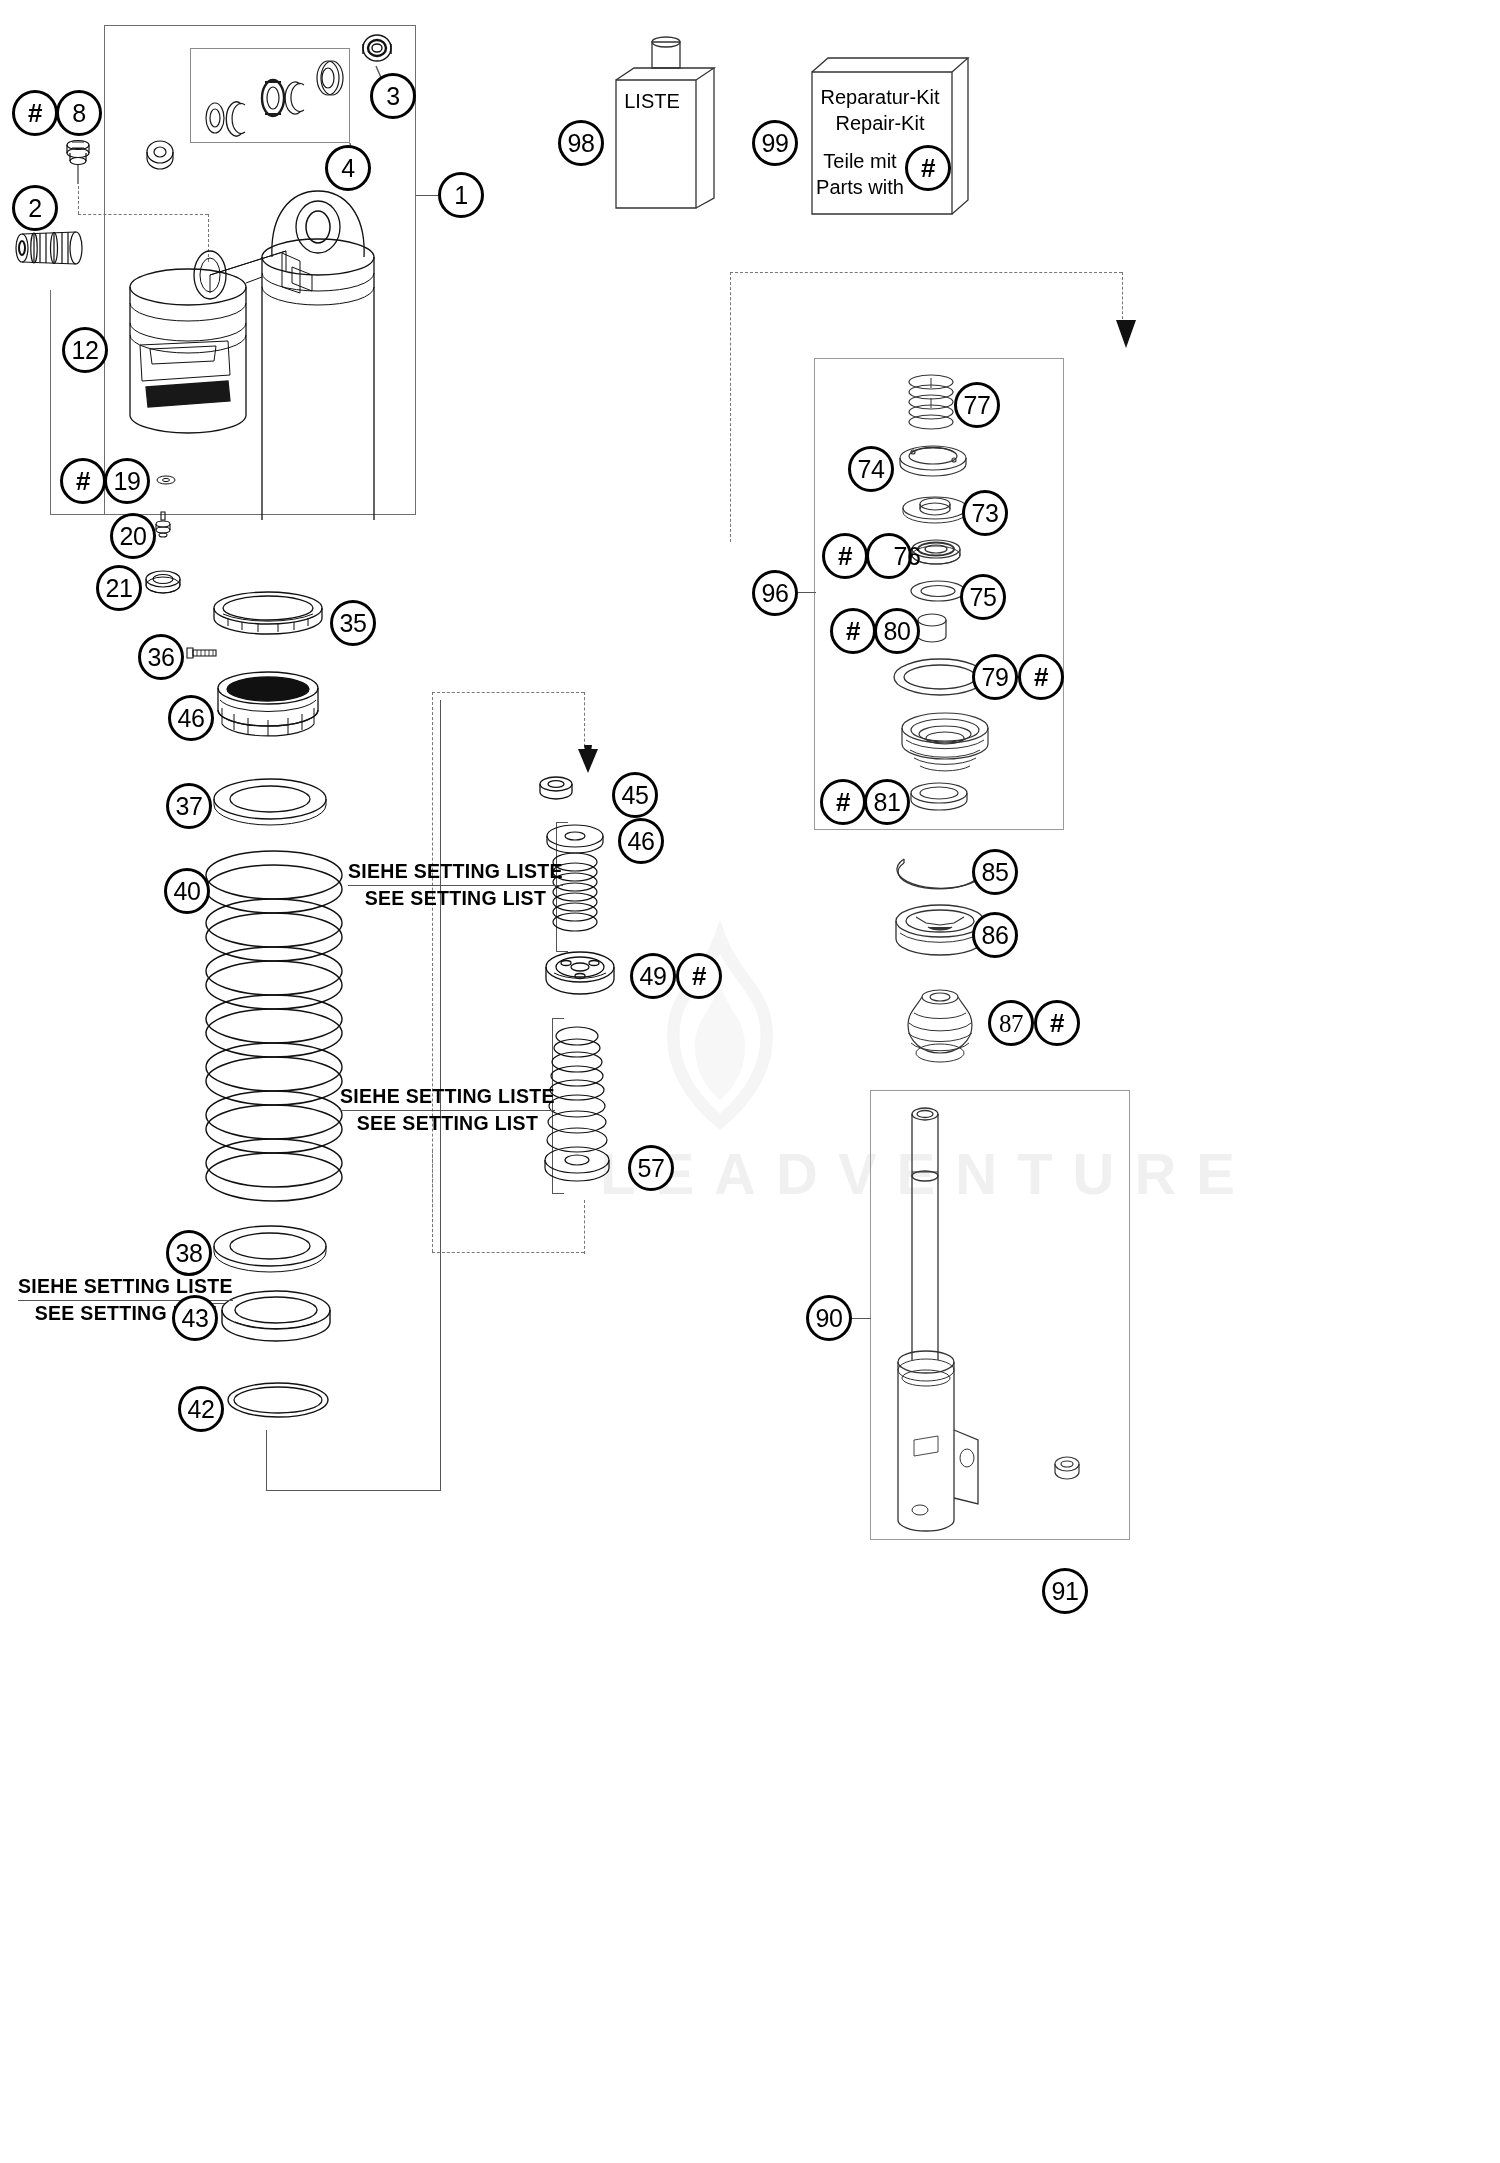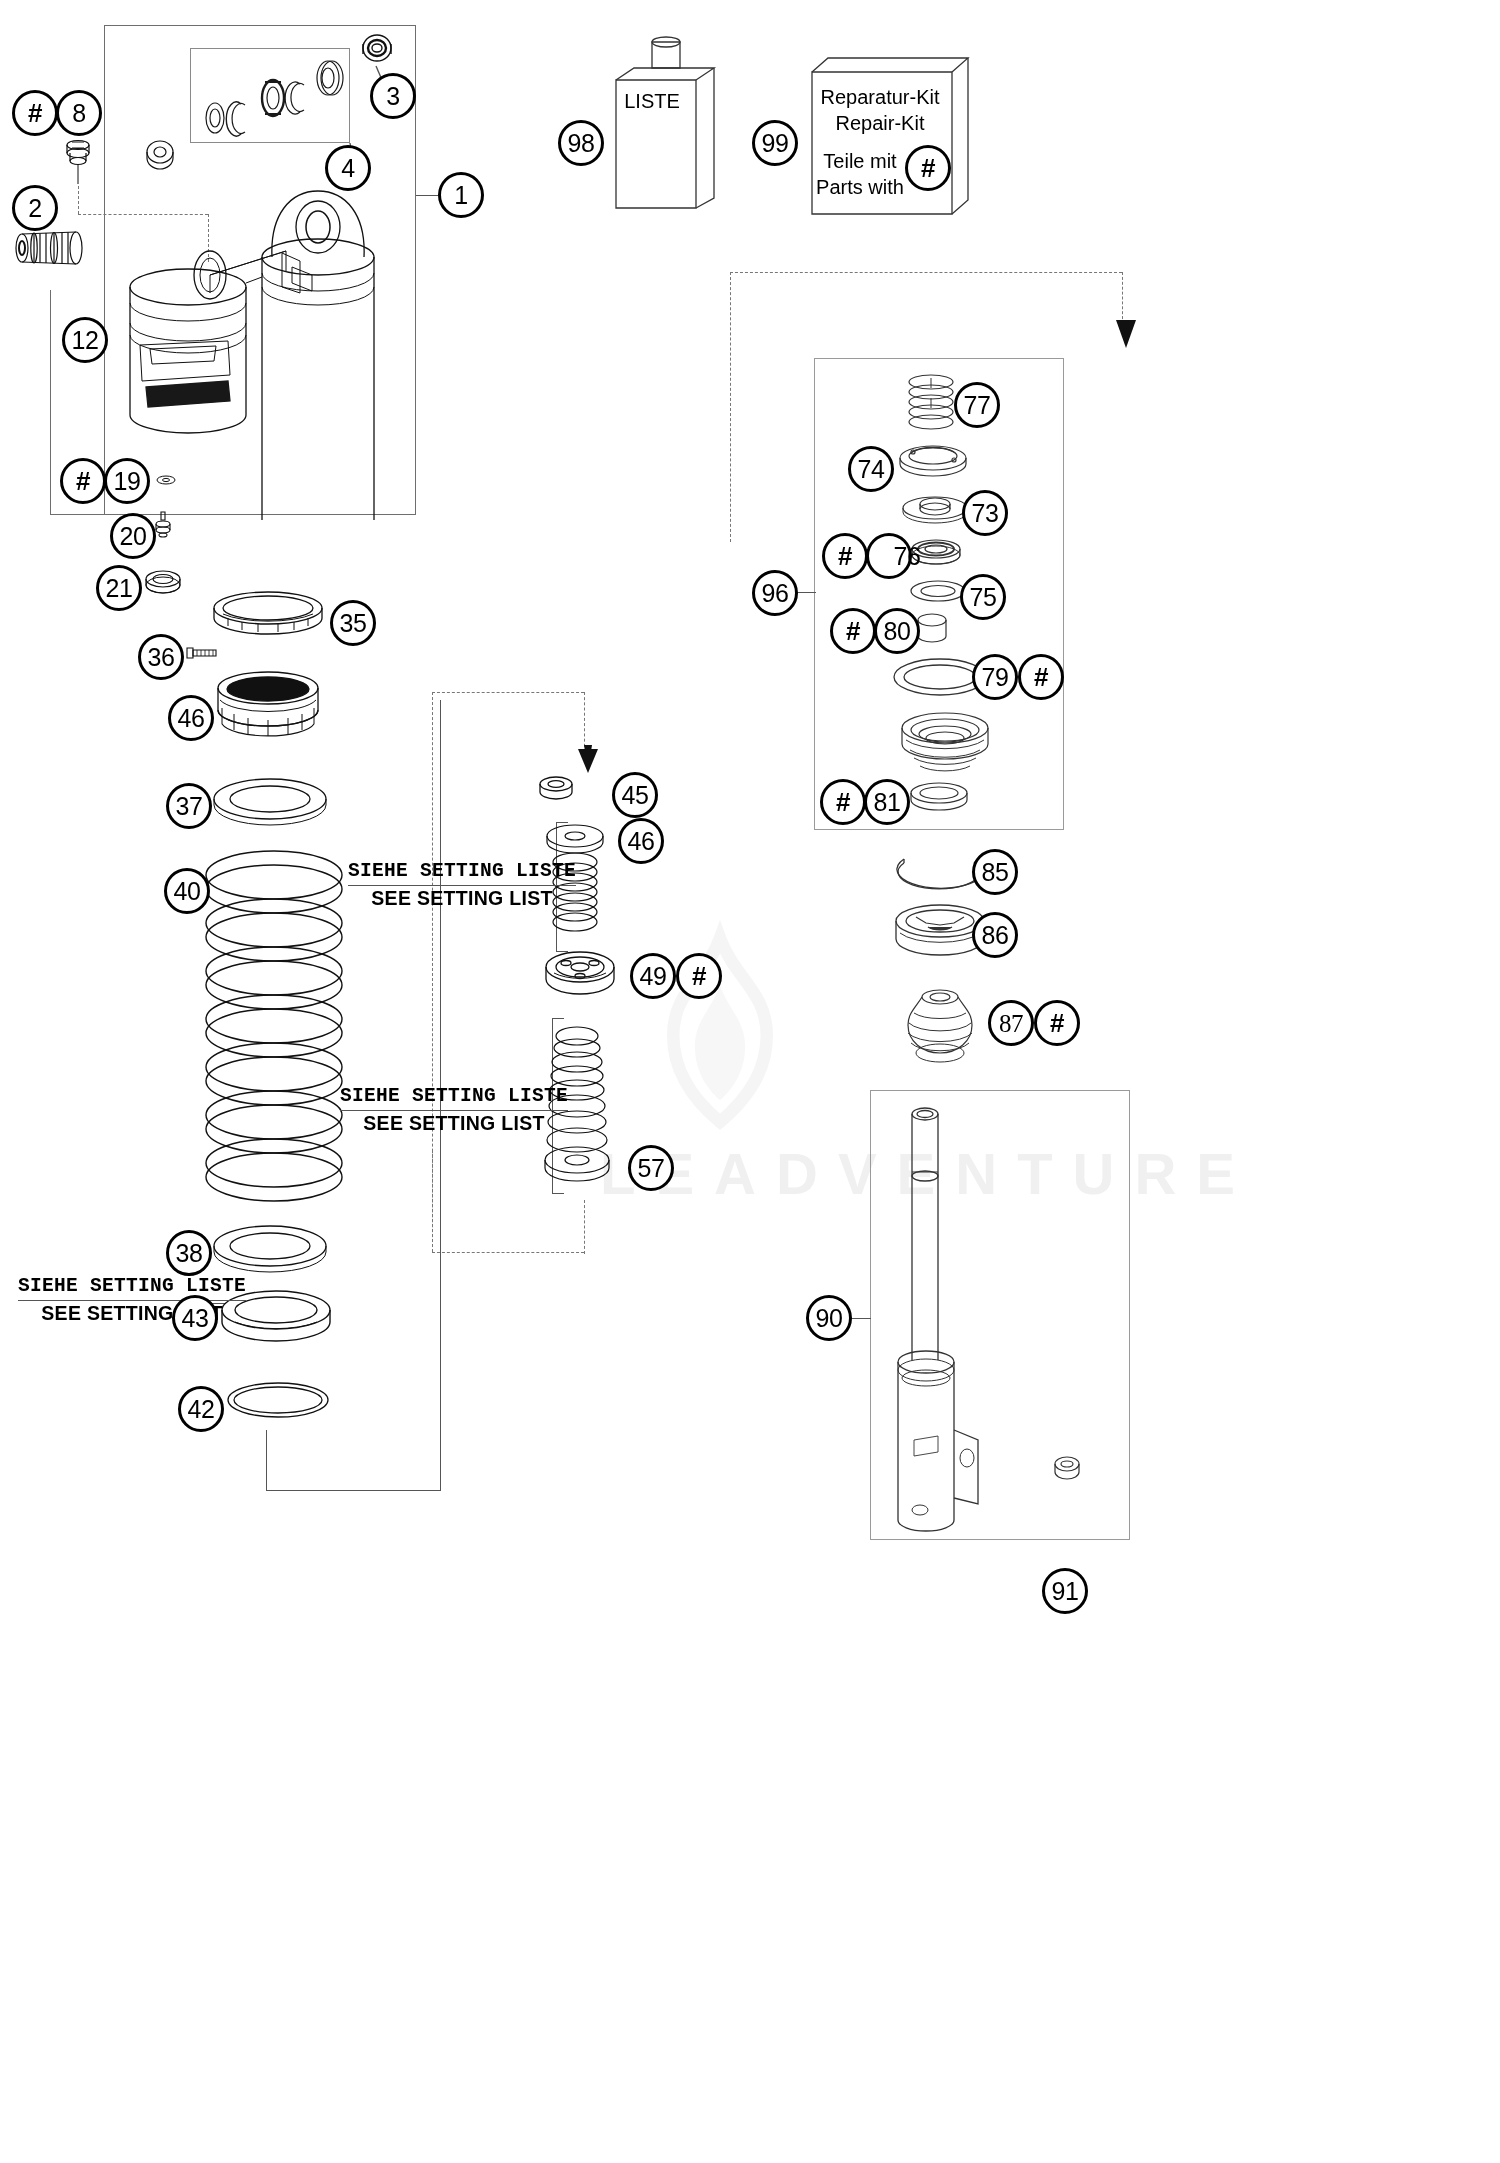--- a/index.html
+++ b/index.html
@@ -91,21 +91,21 @@
     position:absolute;
     z-index:5;
     text-align:center;
     font-size:19.5px;
     font-weight:700;
     line-height:1.22;
     letter-spacing:.3px;
     white-space:nowrap;
     font-family:"Liberation Sans", sans-serif;
   }
-  .setlist .l1{ border-bottom:1.6px solid #555; padding-bottom:1px;font-family:Liberation Mono, monospace;}
+  .setlist .l1{ border-bottom:1.6px solid #555; padding-bottom:1px;}
   .setlist .l2{ padding-top:1px;}
   
   .boxlabel{
     position:absolute;
     font-size:20px;
     text-align:center;
     line-height:1.3;
     z-index:5;
     font-family:"Liberation Sans", sans-serif;
   }
@@ -243,21 +243,21 @@
       <path d="M100 118 L100 100 L176 76 L176 96" stroke-width="1"></path>
       <path d="M100 100 L176 76" stroke-width="1"></path>
       <ellipse cx="100" cy="100" rx="16" ry="24" stroke-width="1.3"></ellipse>
       <ellipse cx="100" cy="100" rx="10" ry="17" stroke-width="1"></ellipse>
       <path d="M172 78 L190 86 L190 118 L172 112 Z" stroke-width="1"></path>
       <path d="M182 92 L202 100 L202 116 L182 108 Z" stroke-width="1"></path>
     </g>
   </svg>
 
   <div class="frame" style="left:50px;top:290px;width:120px;height:225px;border-right:none;border-top:none;border-color:#6e6e6e;"></div>
-  <div class="cal" style="left:62px;top:317px;text-align:right;">12</div>
+  <div class="cal" style="left:62px;top:327px;text-align:right;">12</div>
 
   <div class="cal hash" style="left:60px;top:458px;">#</div>
   <div class="cal" style="left:104px;top:458px;">19</div>
   <svg class="art" style="left:154px;top:470px;width:24px;height:20px;" viewBox="0 0 24 20">
     <g fill="none" stroke="#111" stroke-width="1">
       <ellipse cx="12" cy="10" rx="9" ry="4"></ellipse>
       <ellipse cx="12" cy="10" rx="3.5" ry="1.6"></ellipse>
     </g>
   </svg>
 

